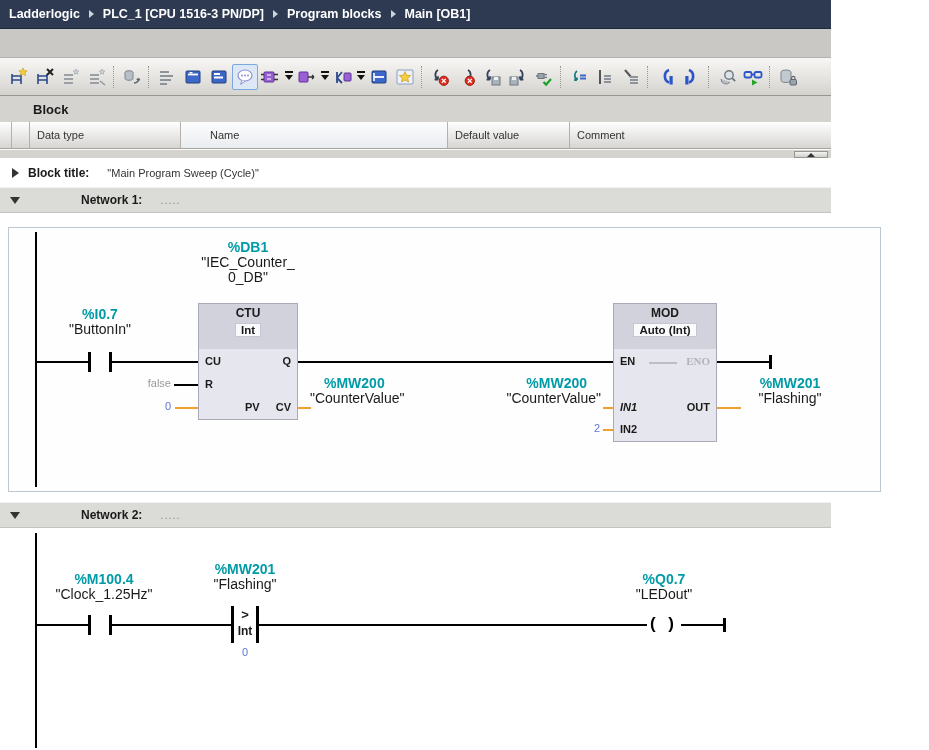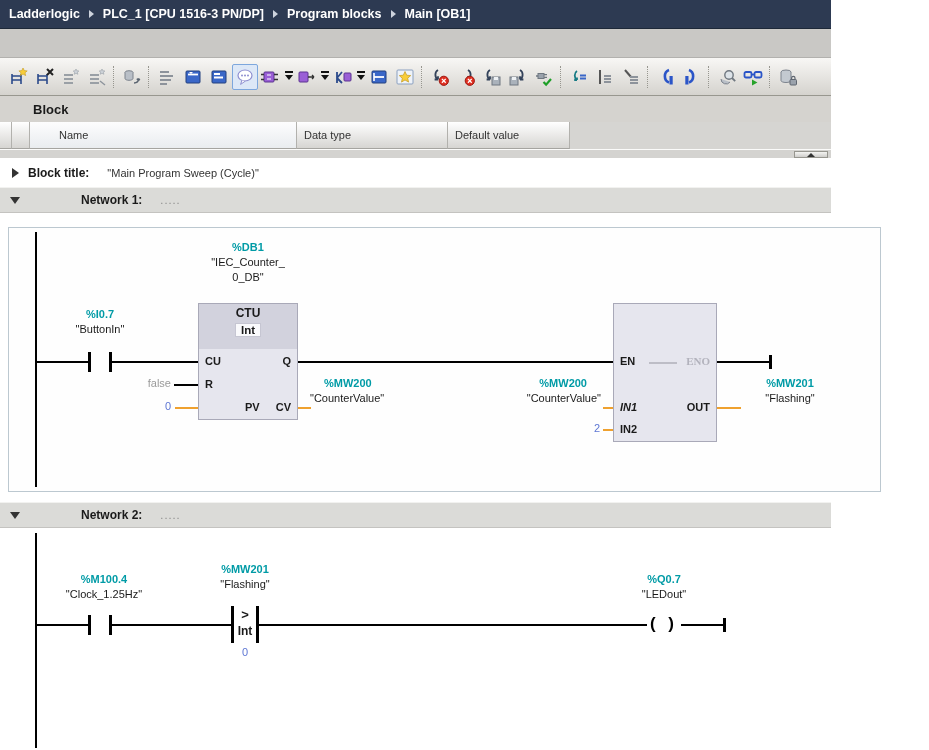--- a/index.html
+++ b/index.html
@@ -74,21 +74,21 @@
   
   .canvas { position:relative; background:#fff; }
   .cv1 { height:289px; } .cv2 { height:222px; }
   .selbox { position:absolute; border:1px solid #bcc8d0; background:#fefefe; }
   .rail { position:absolute; width:2px; background:#000; }
   .wh { position:absolute; height:2px; background:#000; }
   .wo { position:absolute; height:2px; background:#efa12f; }
   .wg { position:absolute; height:2px; background:#bdbdc6; }
   .vbar { position:absolute; width:3px; background:#000; }
   .tick { position:absolute; width:3px; height:14px; background:#000; }
-  .oplabel { position:absolute; text-align:center; font-size:11px; line-height:15px; color:#1a1a1a; }
+  .oplabel { position:absolute; text-align:center; font-size:14px; line-height:15px; color:#1a1a1a; }
   .oplabel.ra { text-align:right; }
   .addr { color:#009ba6; font-weight:bold; }
   .val-gray { position:absolute; font-size:11px; color:#9b9b9b; text-align:right; }
   .val-blue { position:absolute; font-size:11px; color:#5e77d4; text-align:right; }
   .plcblock { position:absolute; background:#e6e6ee; border:1px solid #a9a9b8; }
   .blkhead { position:absolute; top:0; left:0; right:0; height:45px; background:#d2d2dd;
              text-align:center; }
   .blktitle { font-size:12px; font-weight:bold; color:#1a1a1a; margin-top:2px; }
   .blktype { display:inline-block; font-size:11.5px; font-weight:bold; color:#1a1a1a;
              background:#fafafc; border:1px solid #c6c6d2; padding:0 5px; margin-top:1px; }
@@ -309,23 +309,24 @@
       </div>
   </div>
 
   <div class="mainrow">
     <span>Block</span>
   </div>
 
   <div class="ifhdr">
     <div class="hcell hc0"></div>
     <div class="hcell hc1"></div>
+    <div class="hcell hcdata">Data type</div>
     <div class="hcell hcname">Name</div>
-    <div class="hcell hcdata">Data type</div>
     <div class="hcell hcdef">Default value</div>
+    <div class="hcell hccom">Comment</div>
   </div>
 
   <div class="splitrow">
     <div class="collapsebtn">
       <span class="tri-up"></span>
     </div>
   </div>
 
   <div class="btrow">
     <span class="tri-right"></span>
@@ -389,20 +390,24 @@
     </div>
 
     <div class="oplabel ra" style="left:481px; top:163px; width:120px;">
       <div class="addr" style="padding-right:14px;">%MW200</div>
       <div>"CounterValue"</div>
     </div>
 
     <div class="val-blue" style="left:560px; top:209px; width:40px;">2</div>
 
     <div class="plcblock" style="left:613px; top:90px; width:104px; height:139px;">
+      <div class="blkhead">
+        <div class="blktitle">MOD</div>
+        <span class="blktype">Auto (Int)</span>
+      </div>
       <div class="pin pinL" style="top:51px;">EN</div>
       <div class="pin pinR gray" style="top:51px;">ENO</div>
       <div class="wg" style="left:35px; top:58px; width:28px;"></div>
       <div class="pin pinL" style="top:97px;font-style:italic;">IN1</div>
       <div class="pin pinL" style="top:119px;">IN2</div>
       <div class="pin pinR" style="top:97px;">OUT</div>
     </div>
 
     <div class="oplabel" style="left:744px; top:163px; width:92px;">
       <div class="addr">%MW201</div>

